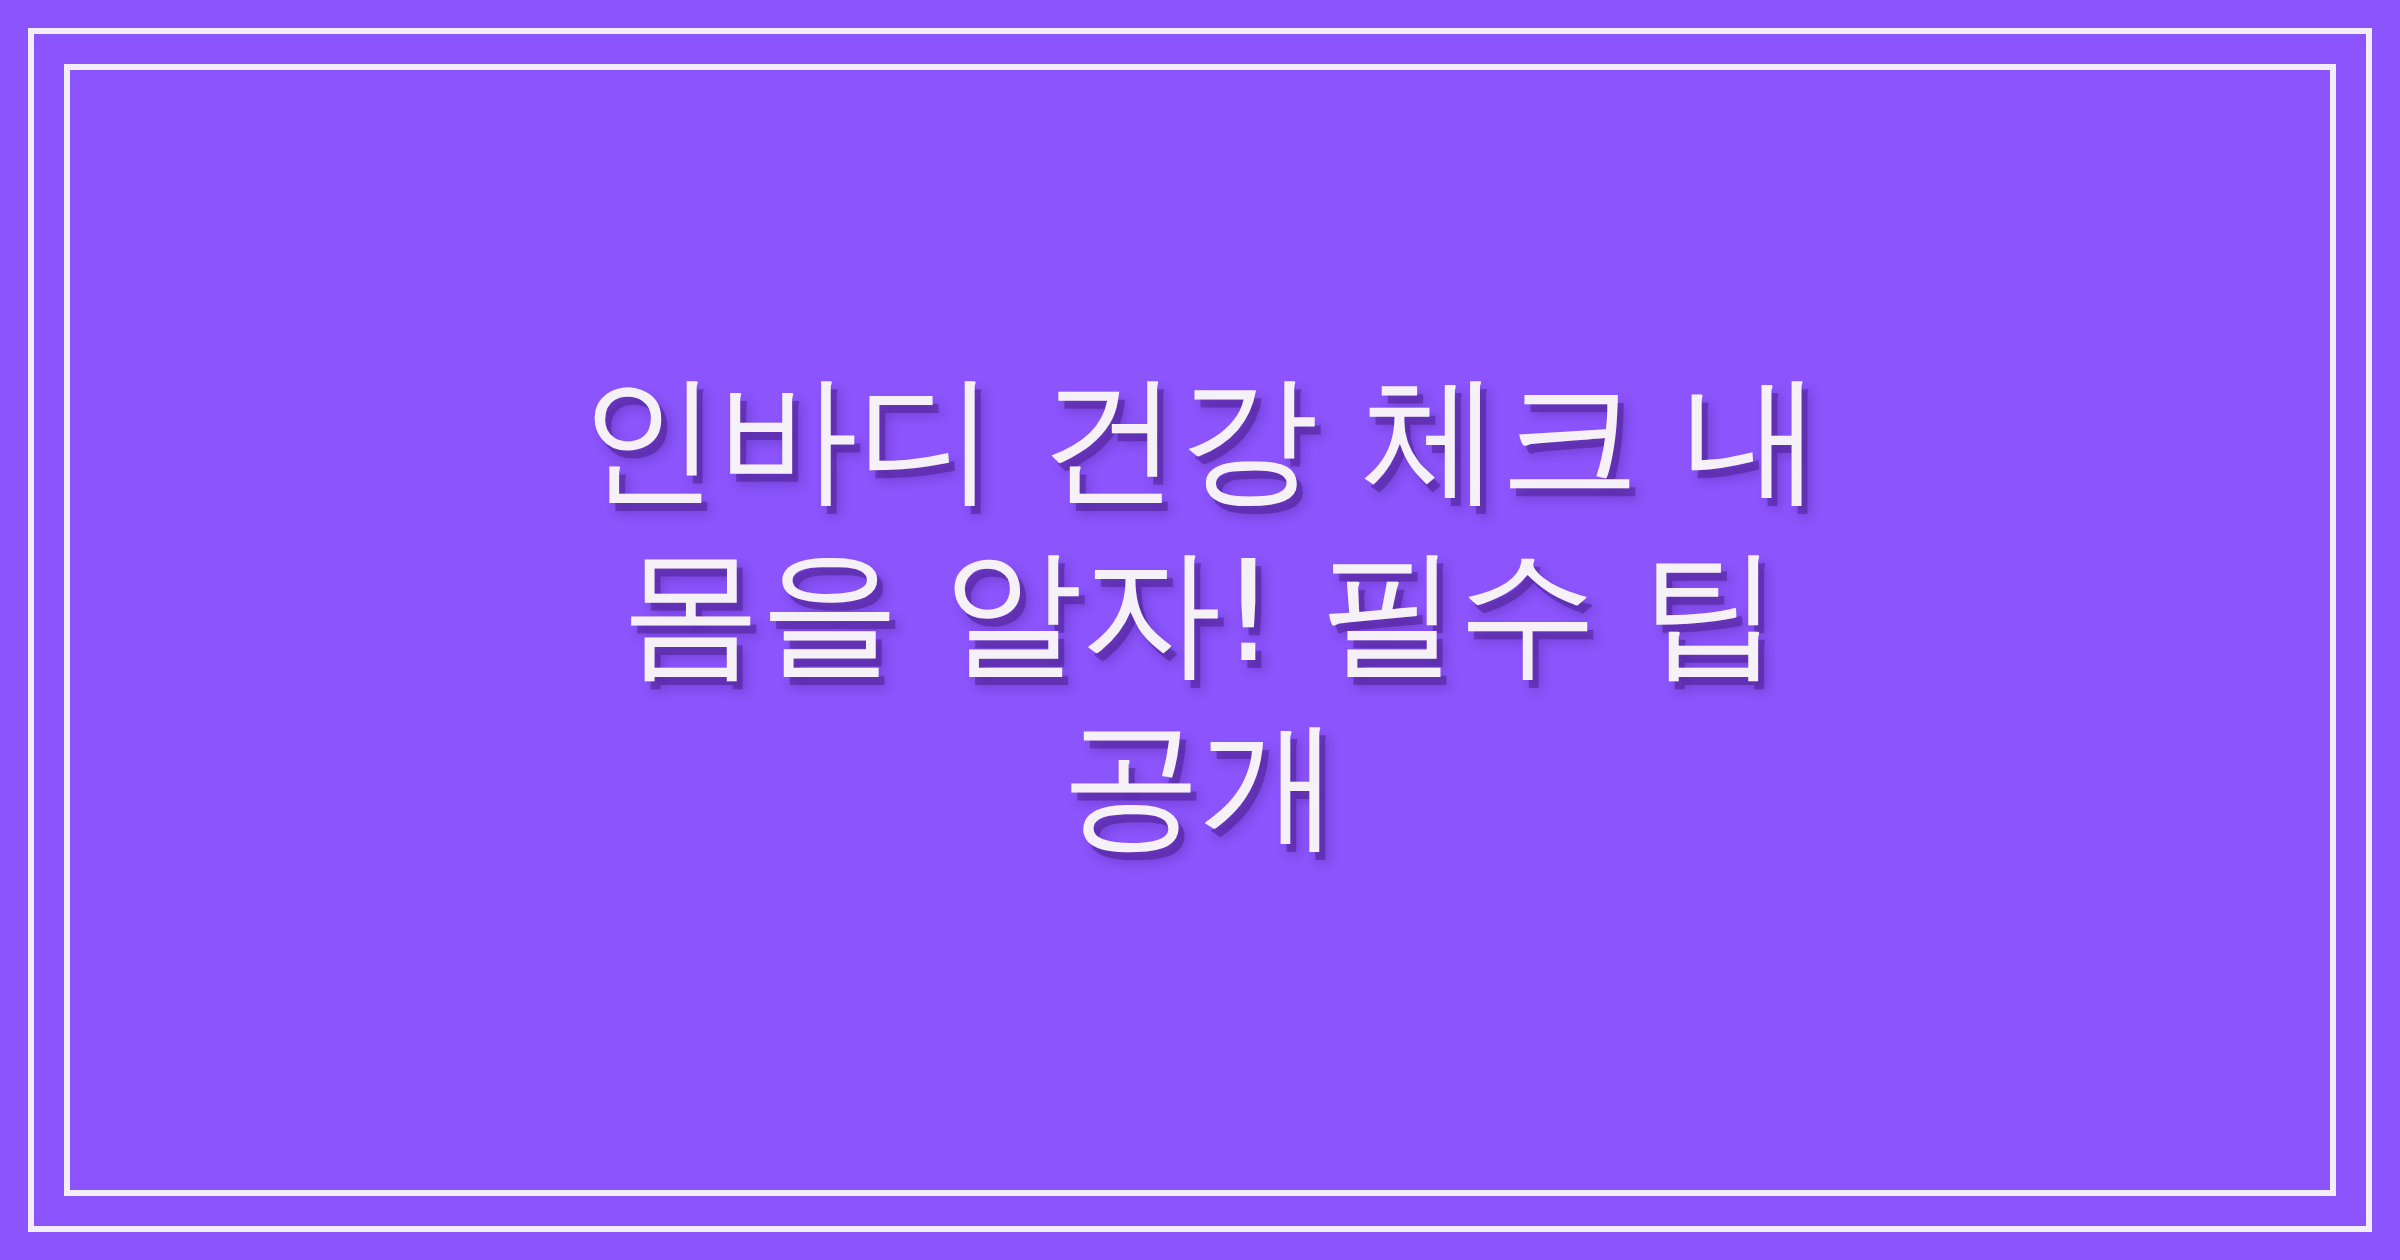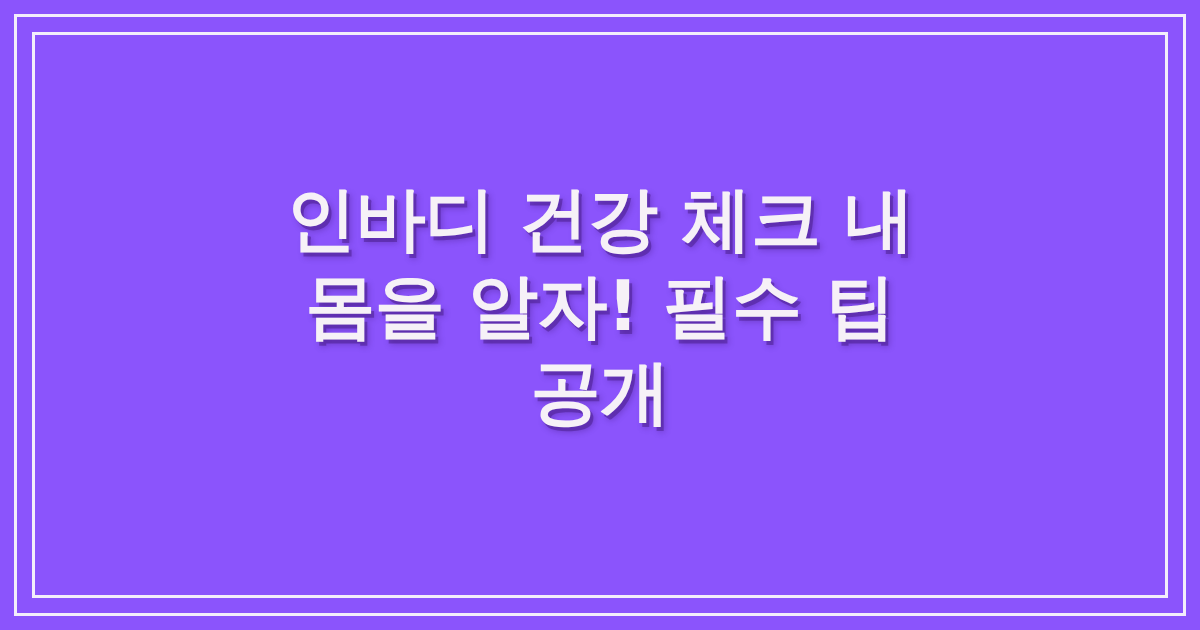--- a/index.html
+++ b/index.html
@@ -59,21 +59,21 @@
     padding-top: 0px;
     box-sizing: border-box;
   }
 
   .title {
     width: 700px;
     margin: 0;
     margin-top: -18px;
     text-align: center;
     font-family: "DejaVu Sans", "Liberation Sans", sans-serif;
-    font-weight: 700;
+    font-weight: 400;
     font-size: 70px;
     line-height: 1.24;
     letter-spacing: -0.5px;
     color: #f6f1f7;
     word-break: keep-all;
     text-shadow:
        3px 4px 0 rgba(62, 20, 120, 0.42),
        4px 5px 6px rgba(50, 14, 100, 0.30);
   }
 </style>

